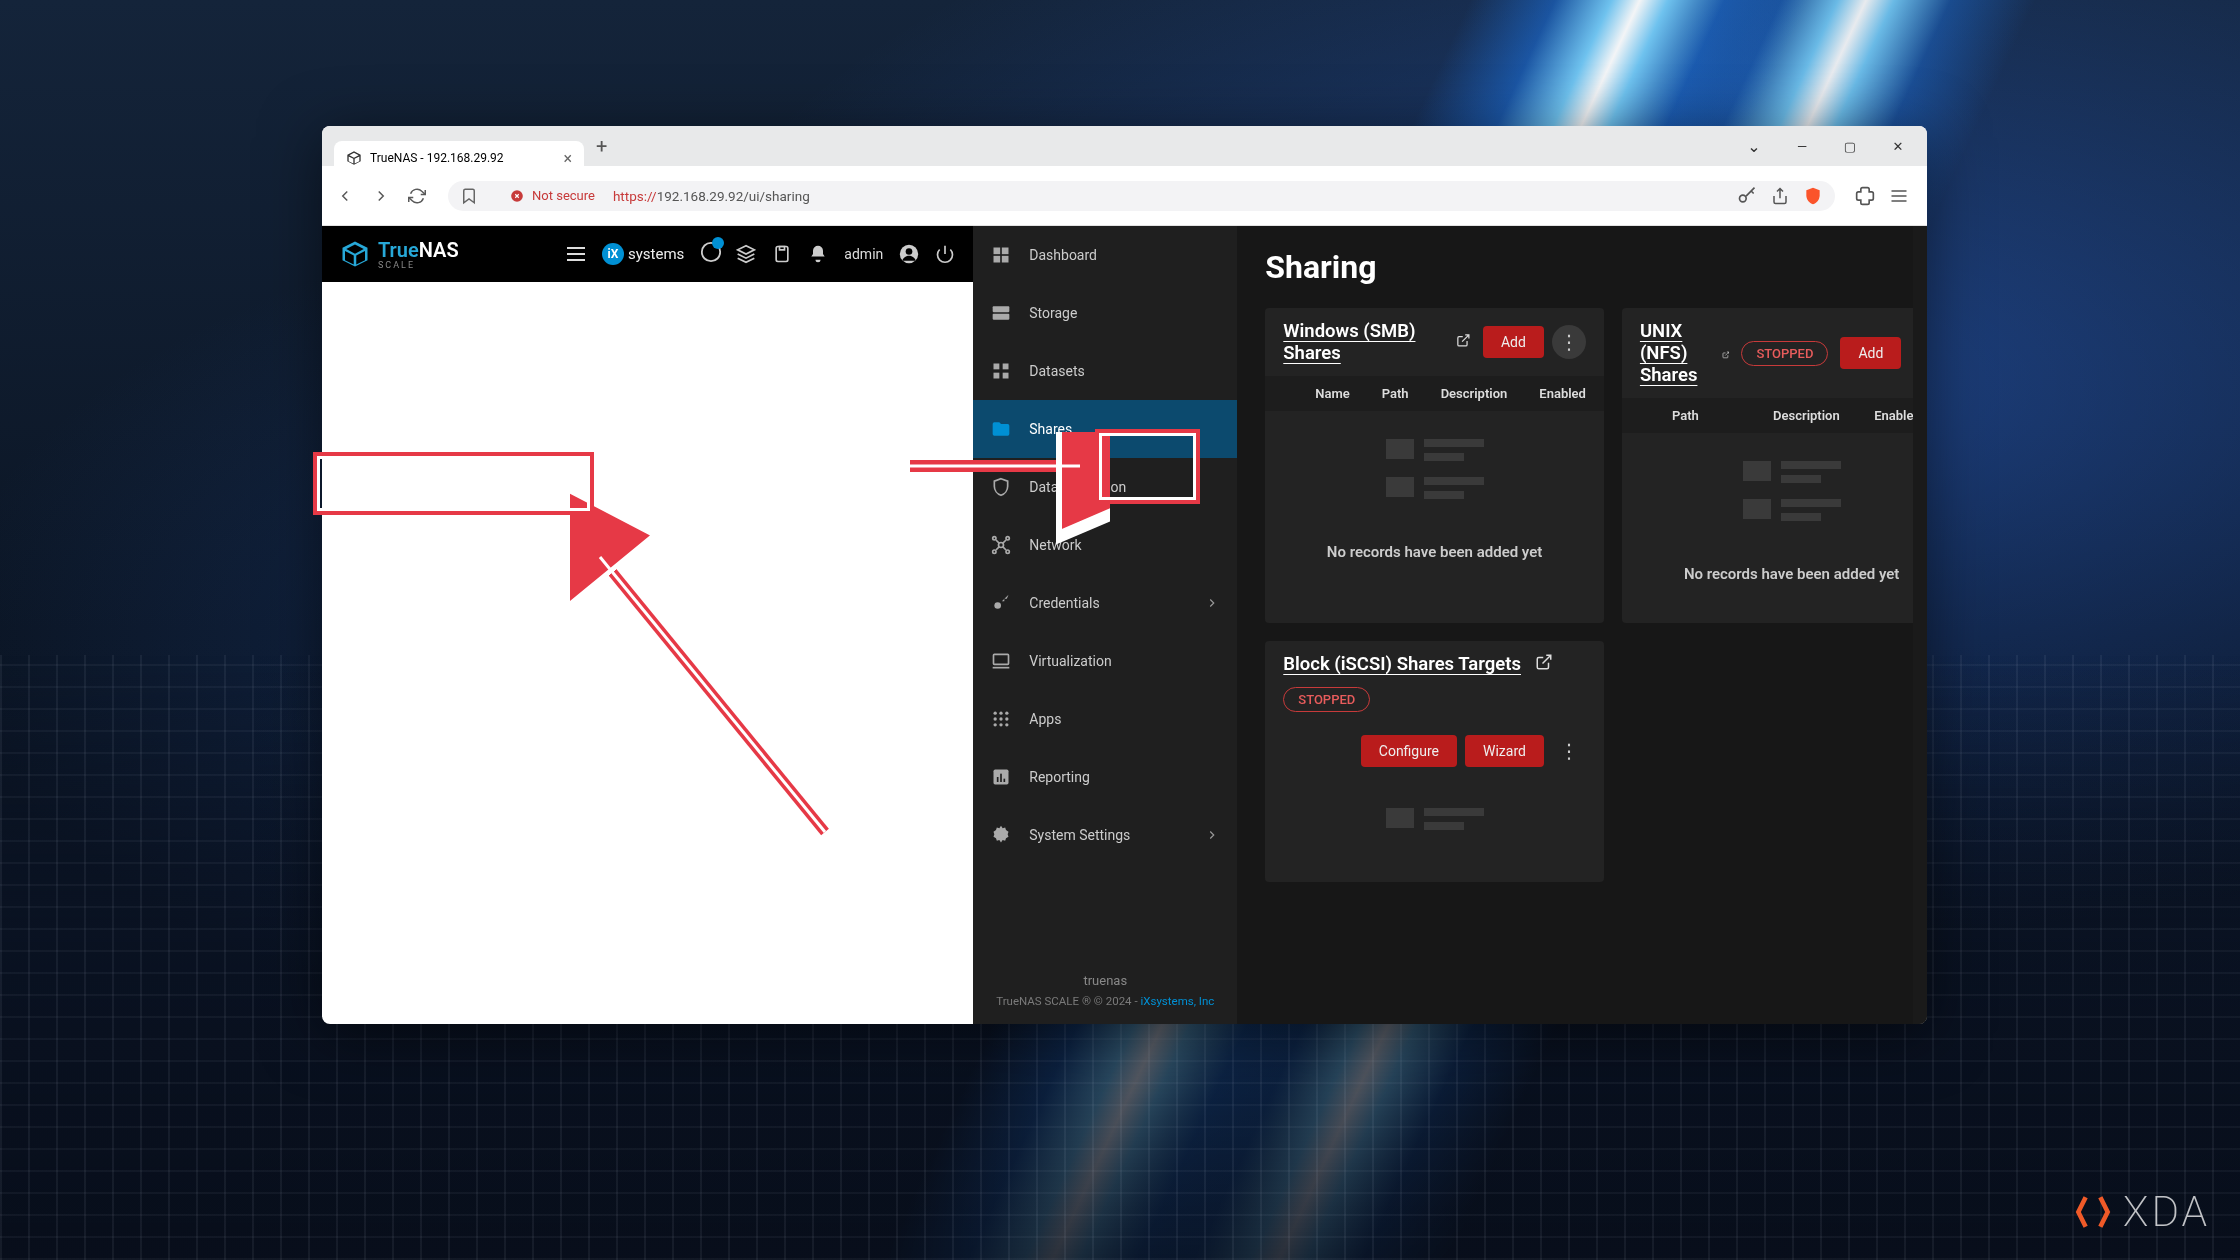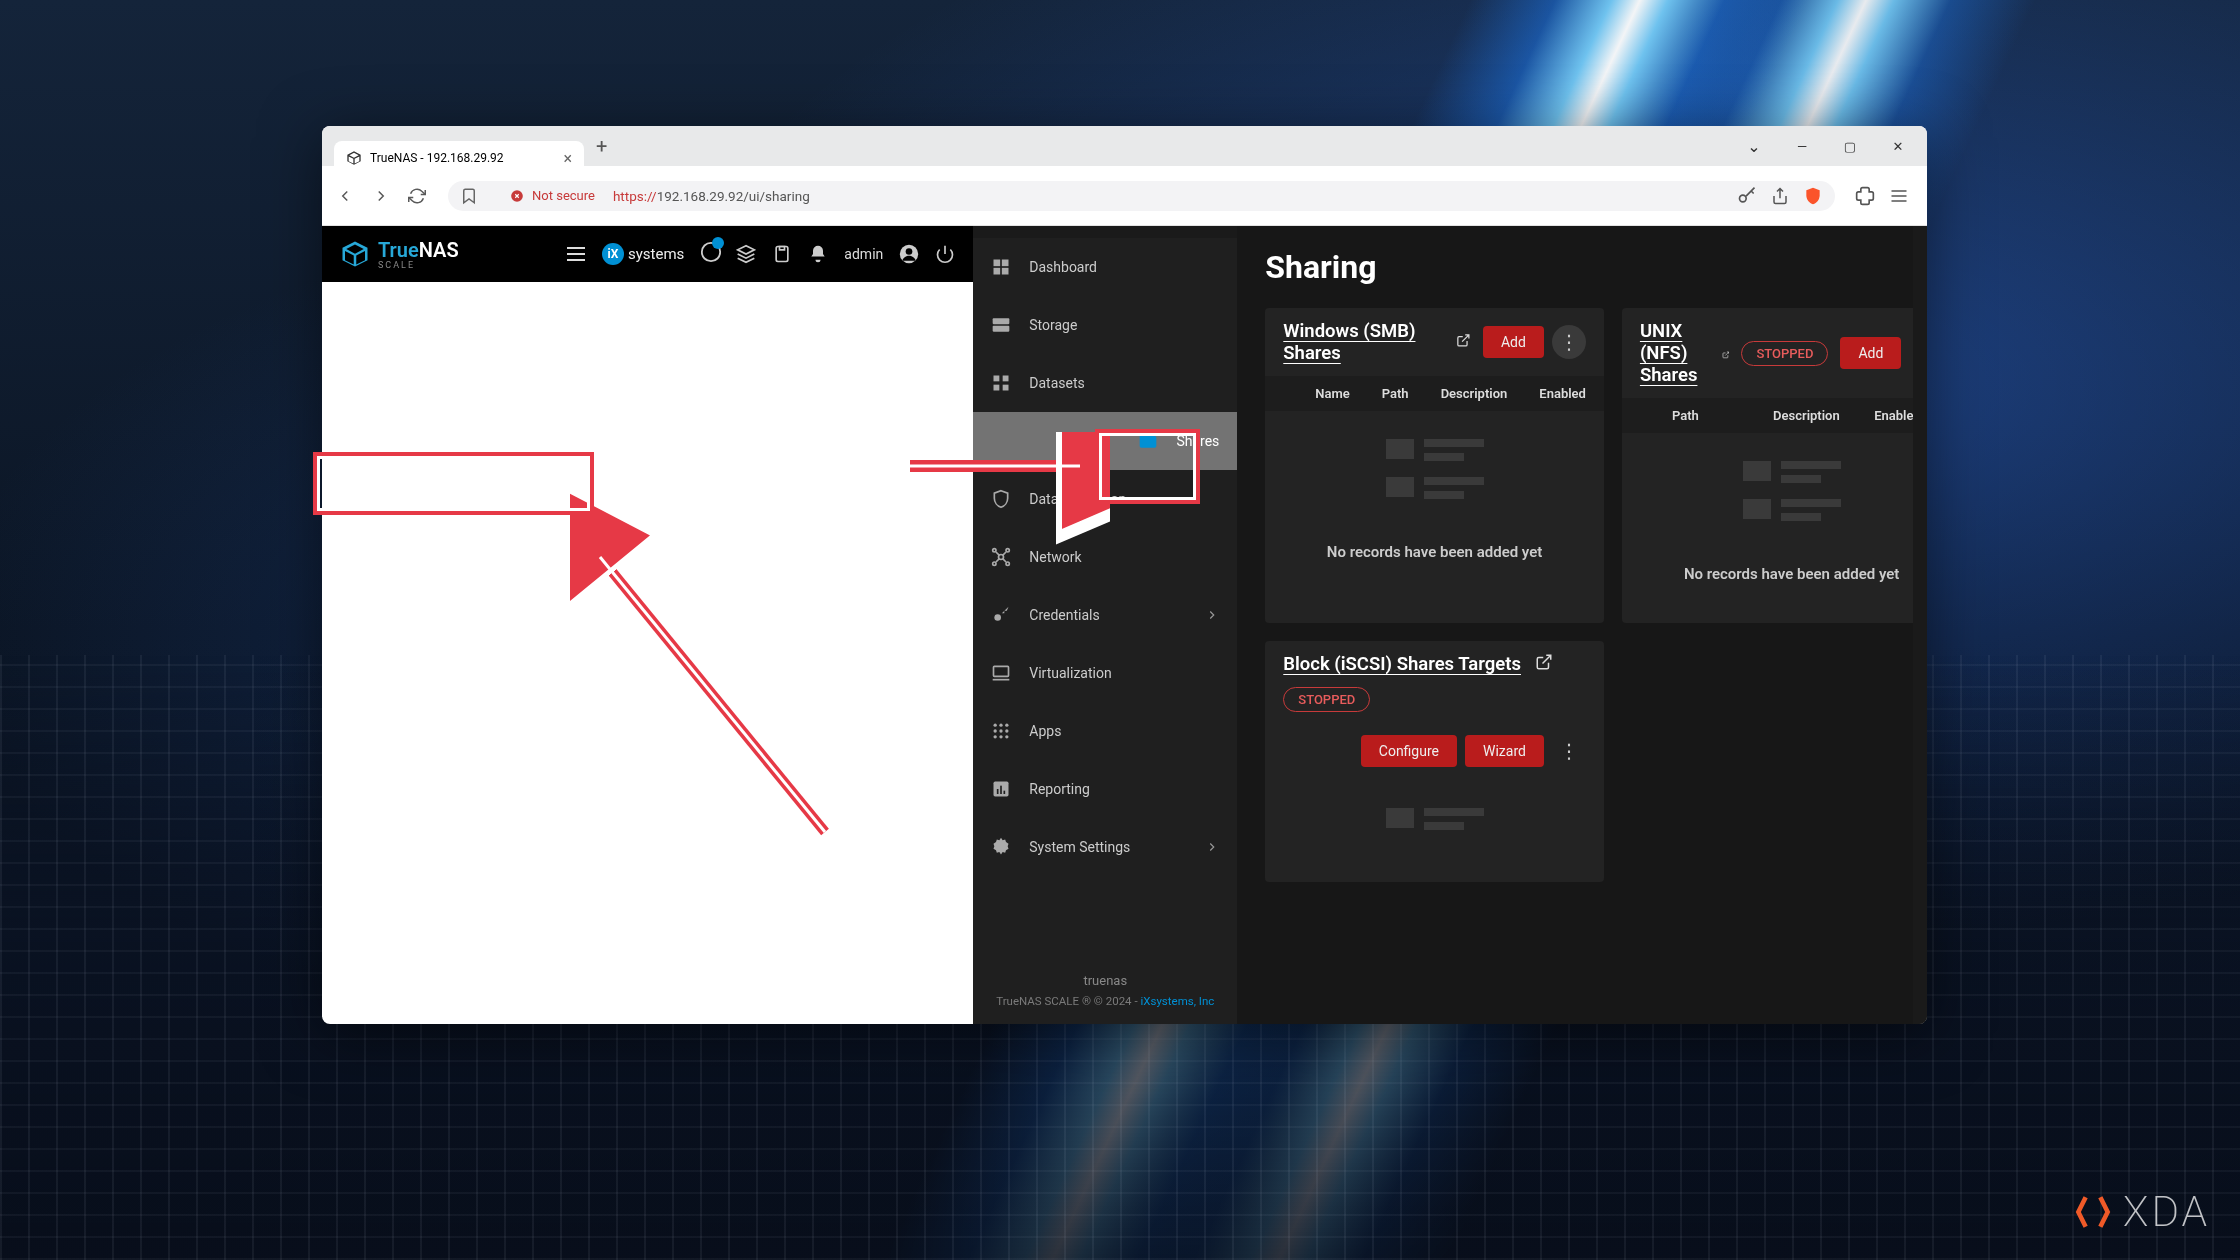--- a/index.html
+++ b/index.html
@@ -147,37 +147,36 @@
 .top-icon { width: 20px; color: #ccc; cursor: pointer; position: relative; }
 .badge-dot { position: absolute; top: -4px; right: -4px; width: 12px; height: 12px; background: #0090d4; border-radius: 50%; color: #fff; font-size: 8px; display: flex; align-items: center; justify-content: center; }
 .admin-label { font-size: 14px; color: #ddd; }
 
 .sidebar {
   width: 264px;
   background: #1f1f1f;
   display: flex;
   flex-direction: column;
   overflow-y: auto;
-  margin-top: 12px;
 }
 
 .sidebar-content { flex: 1; }
 
 .sb-item {
   display: flex;
   align-items: center;
   padding: 0 18px;
   height: 58px;
   color: #ccc;
   font-size: 14px;
   cursor: pointer;
   gap: 18px;
   position: relative;
 }
-.sb-item.active { background: #737373; color: #fff; justify-content: flex-end; }
+.sb-item.active { background: #0c4a6e; color: #fff; }
 .sb-item.active .sb-icon { color: #0090d4; }
 .sb-icon { width: 20px; height: 20px; color: #aaa; flex-shrink: 0; }
 .sb-chevron { margin-left: auto; width: 14px; color: #999; }
 
 .sb-footer {
   text-align: center;
   padding: 12px;
   color: #7a7a7a;
   font-size: 11.5px;
   line-height: 1.7;

